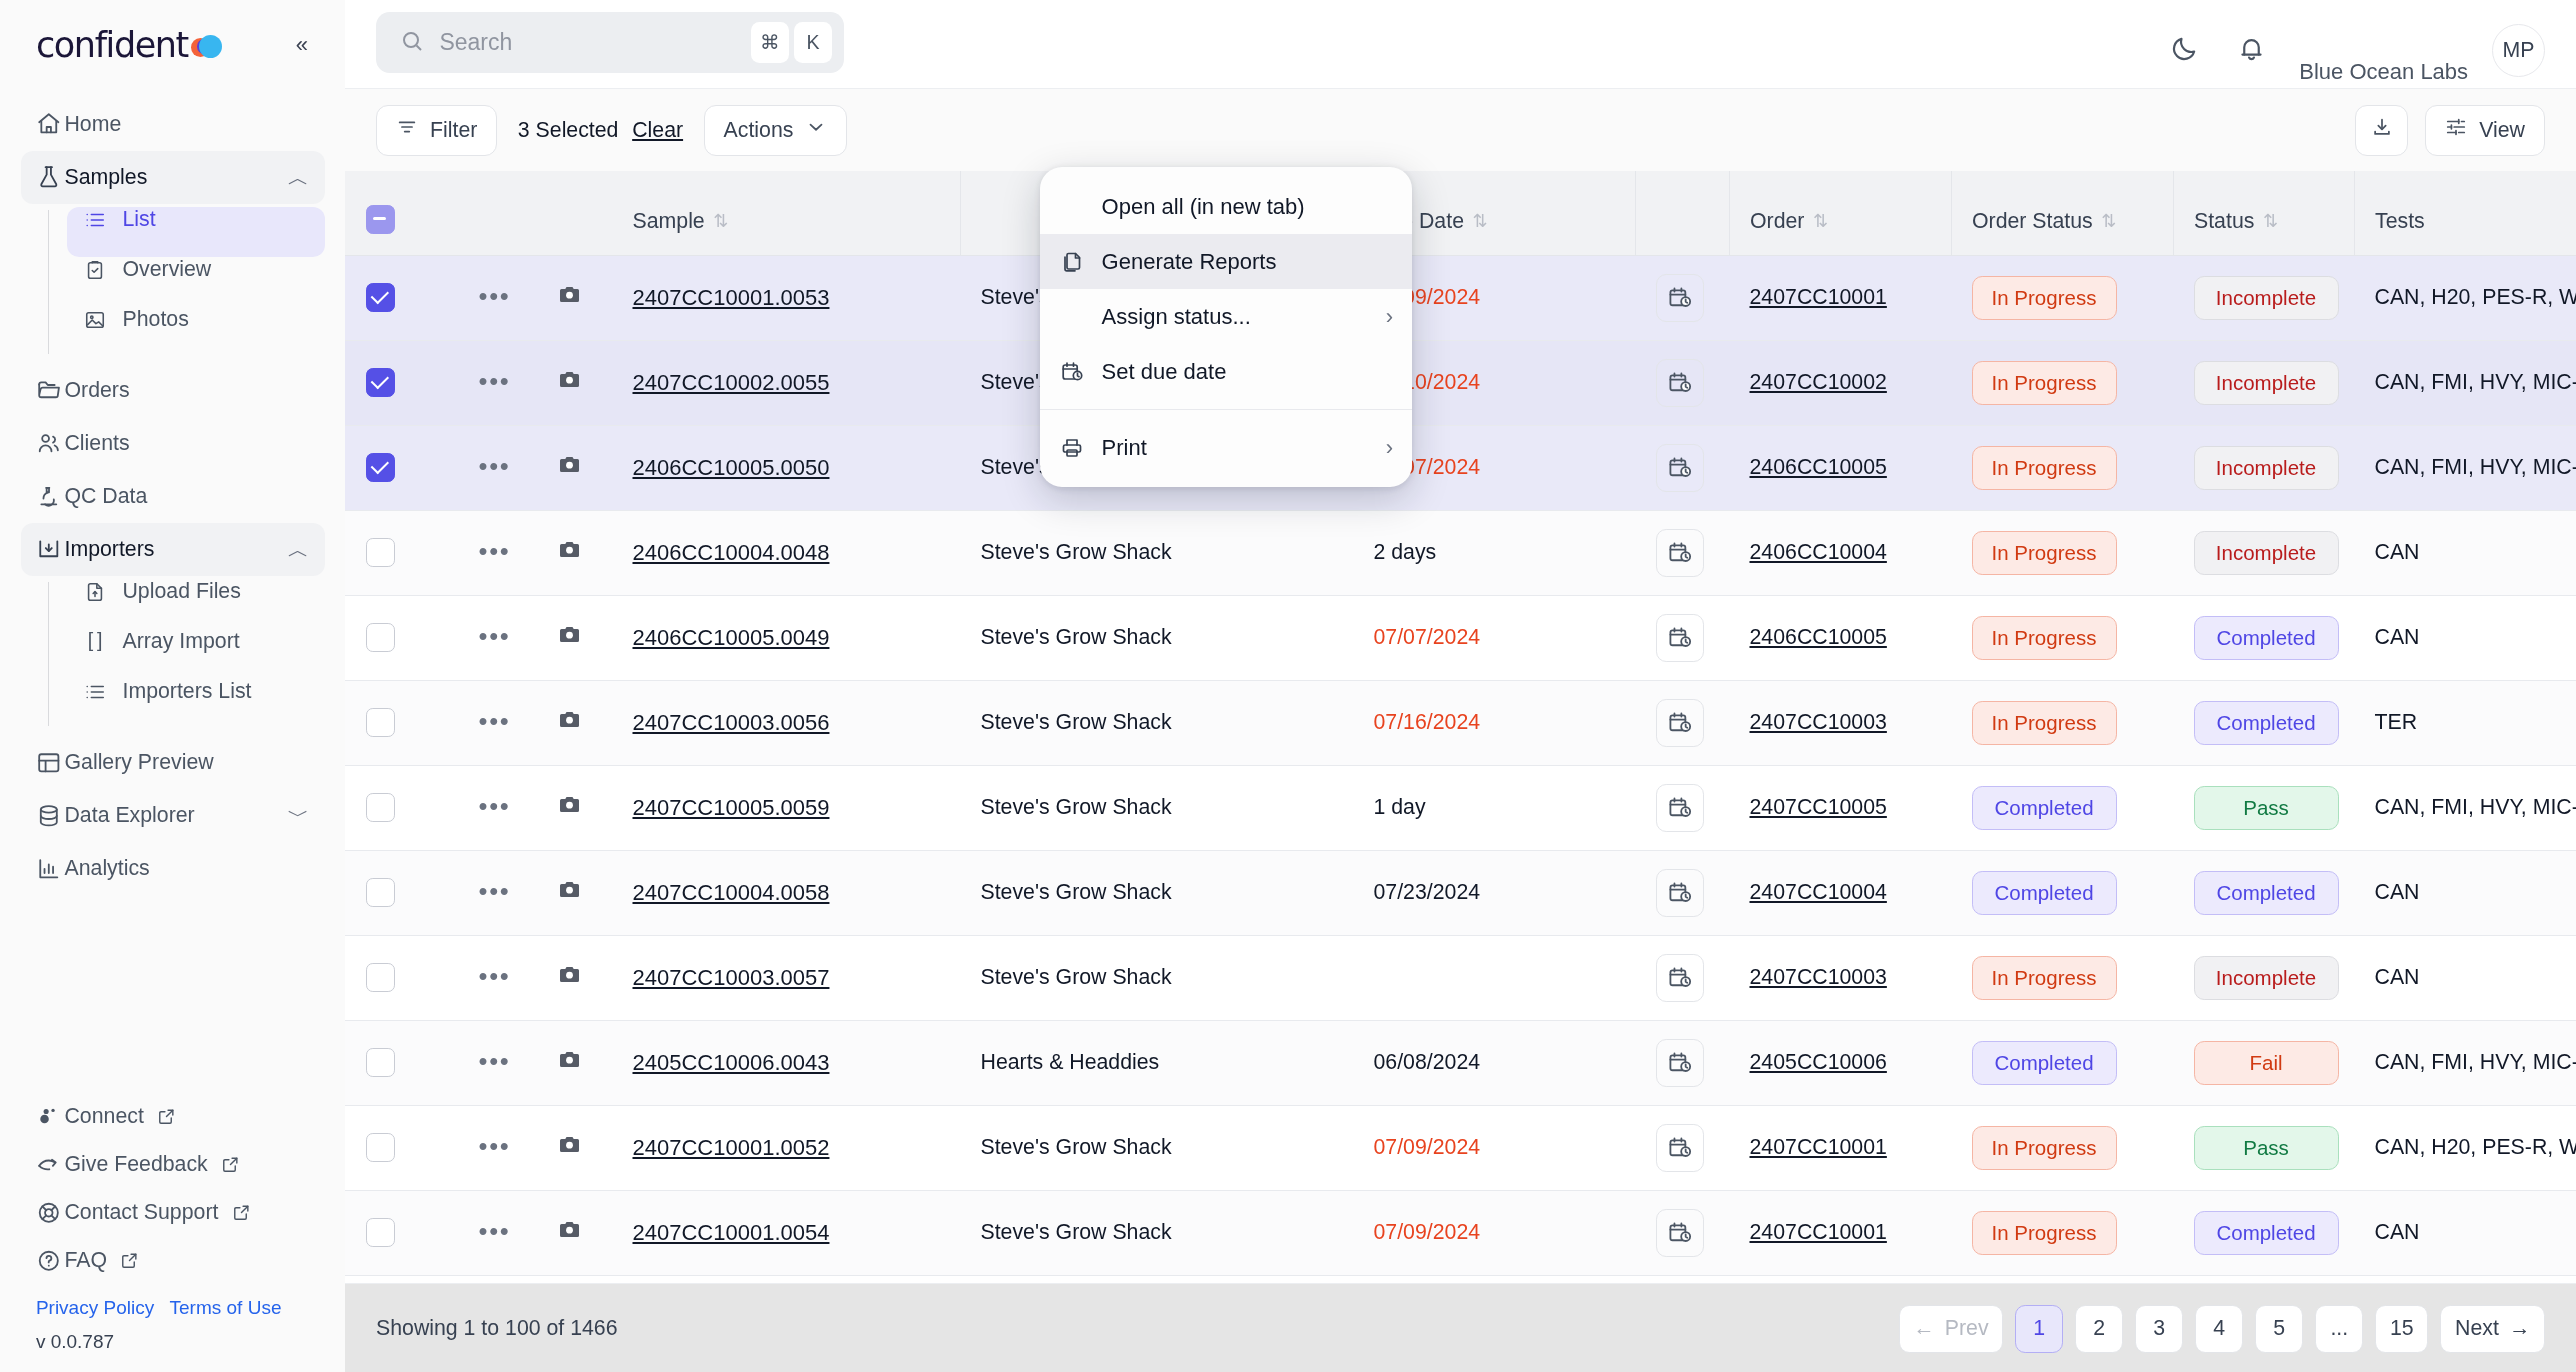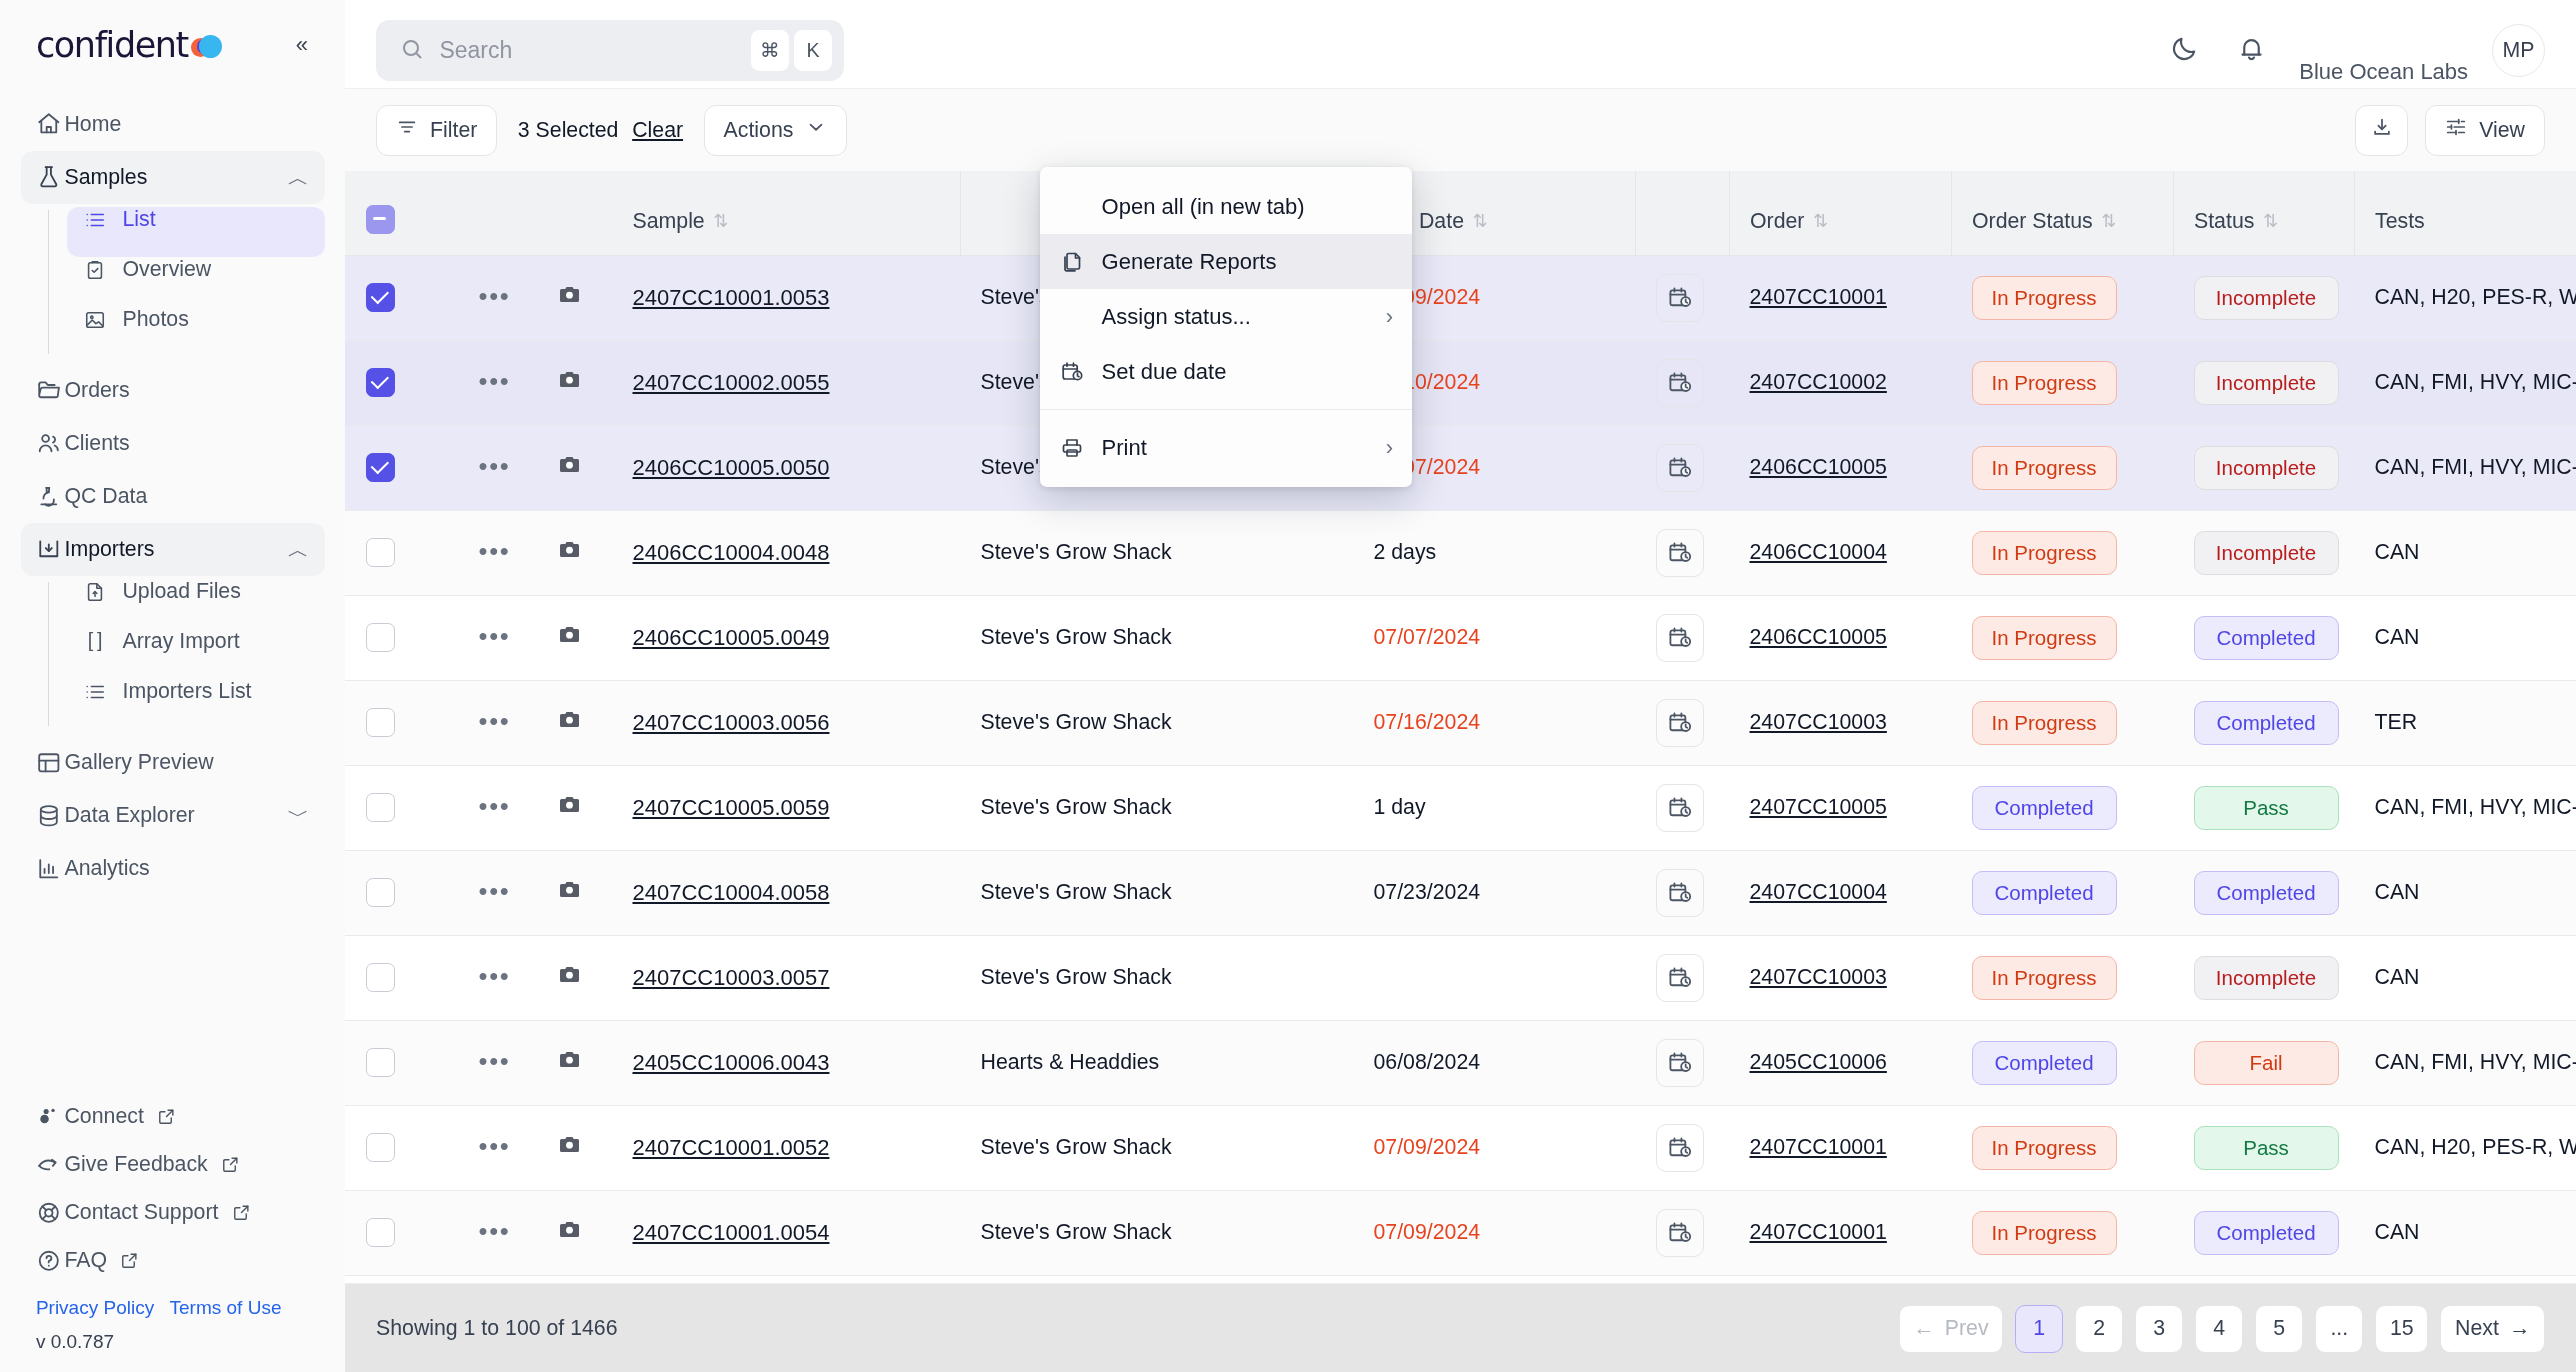--- a/index.html
+++ b/index.html
@@ -62,21 +62,21 @@
   .ext-icon { width: 19px; height: 19px; margin-left: 10.2px; }
   .ext-icon svg { width: 19px; height: 19px; stroke: #4b5563; fill:none; stroke-width: 1.8; stroke-linecap: round; stroke-linejoin: round; }
   .legal { display: flex; gap: 15.4px; padding: 12px 15.4px 6.8px 15.4px; }
   .legal a { color: #2563eb; font-size: 19px; text-decoration: none; cursor: pointer; }
   .version { padding: 5.1px 15.4px 0 15.4px; color: #374151; font-size: 19px; }
 
   
   .main { flex: 1 1 auto; display: flex; flex-direction: column; min-width: 0; background: #ffffff; position: relative; }
 
   .topbar {
-    height: 89px; flex: 0 0 89px; display: flex; align-items: center;
+    height: 89px; flex: 0 0 89px; display: flex; 
     padding: 12px 31px 0 31px; background: #ffffff; border-bottom: 0.9px solid #eceef1;
   }
   .search-box {
     width: 468px; height: 61px; background: #eceef1; border-radius: 13.7px;
     display: flex; align-items: center; padding: 0 12px 0 24px; cursor: text;
   }
   .search-box svg { width: 24px; height: 24px; stroke: #9095a0; fill: none; stroke-width: 2; }
   .search-ph { flex: 1; color: #9095a0; font-size: 23px; margin-left: 15.4px; }
   .kbd {
     background: #ffffff; border-radius: 8.5px; min-width: 38px; height: 41px;
@@ -105,21 +105,21 @@
   }
   .btn svg { width: 22px; height: 22px; stroke: #4b5563; fill: none; stroke-width: 1.9; stroke-linecap: round; stroke-linejoin: round; }
   .sel-text { font-size: 21.3px; color: #111827; }
   .clear-link { font-size: 21.3px; color: #111827; text-decoration: underline; cursor: pointer; margin-left: -6.8px; }
   .toolbar-right { margin-left: auto; display: flex; gap: 17px; }
   .btn-icon-only { padding: 0 14.5px; }
 
   
   .menu {
     position: absolute; left: 695px; top: 167px; width: 372px;
-    background: #fdfdfd; border-radius: 7px;
+    background: #fdfdfd; border-radius: 22px;
     box-shadow: 0 12px 39px rgba(16,24,40,.20), 0 1.7px 6.8px rgba(16,24,40,.10);
     padding: 12px 0; z-index: 60;
   }
   .menu-item {
     display: flex; align-items: center; height: 55px; padding: 0 19px;
     font-size: 22px; color: #111827; cursor: pointer; gap: 17px;
   }
   .menu-item.hl { background: #ebebf0; }
   .menu-ico { width: 25.6px; height: 25.6px; flex: 0 0 25.6px; display:flex; align-items:center; justify-content:center; }
   .menu-ico svg { width: 24px; height: 24px; stroke: #374151; fill:none; stroke-width: 1.7; stroke-linecap: round; stroke-linejoin: round; }

